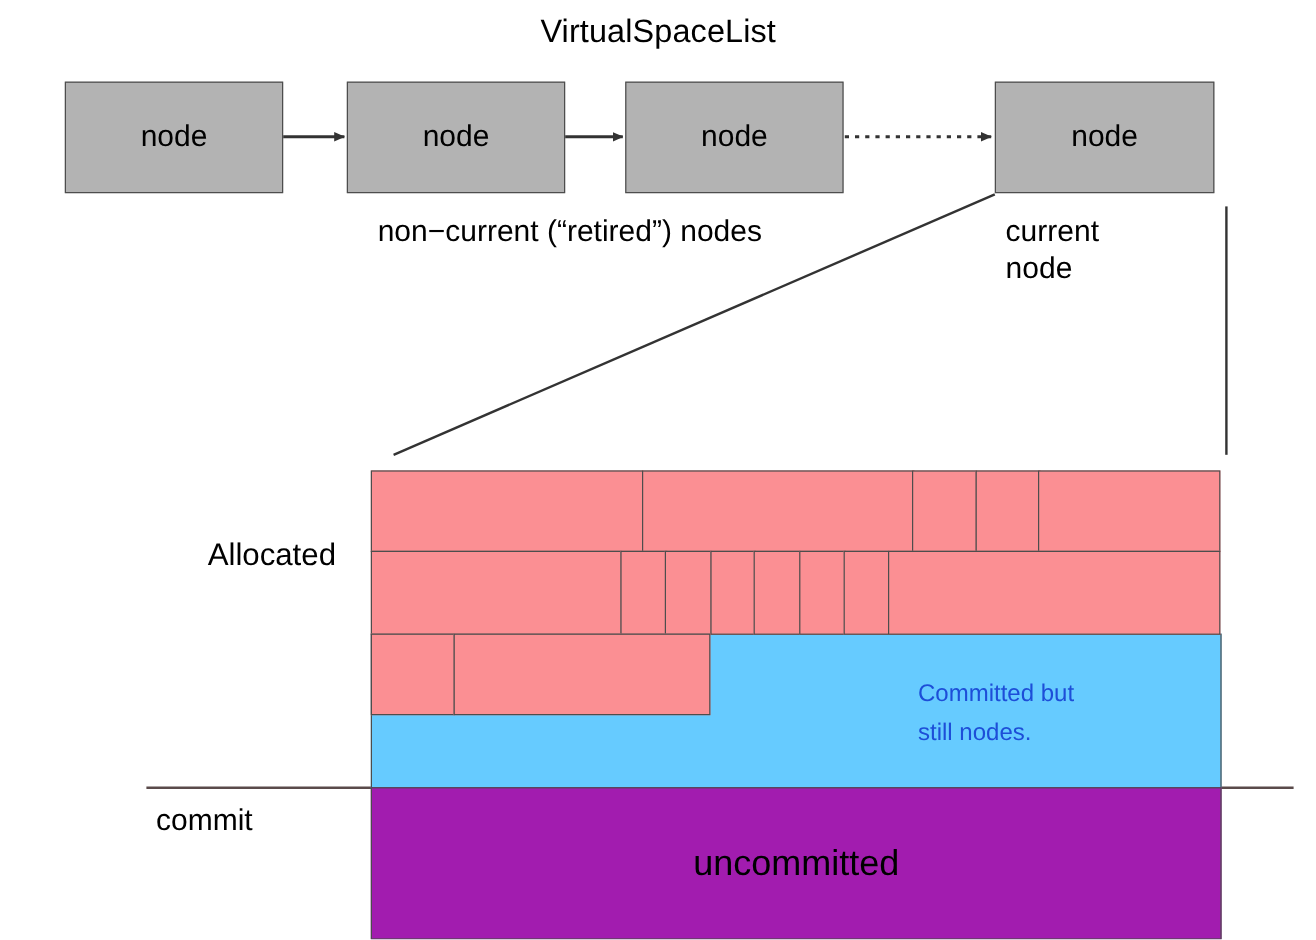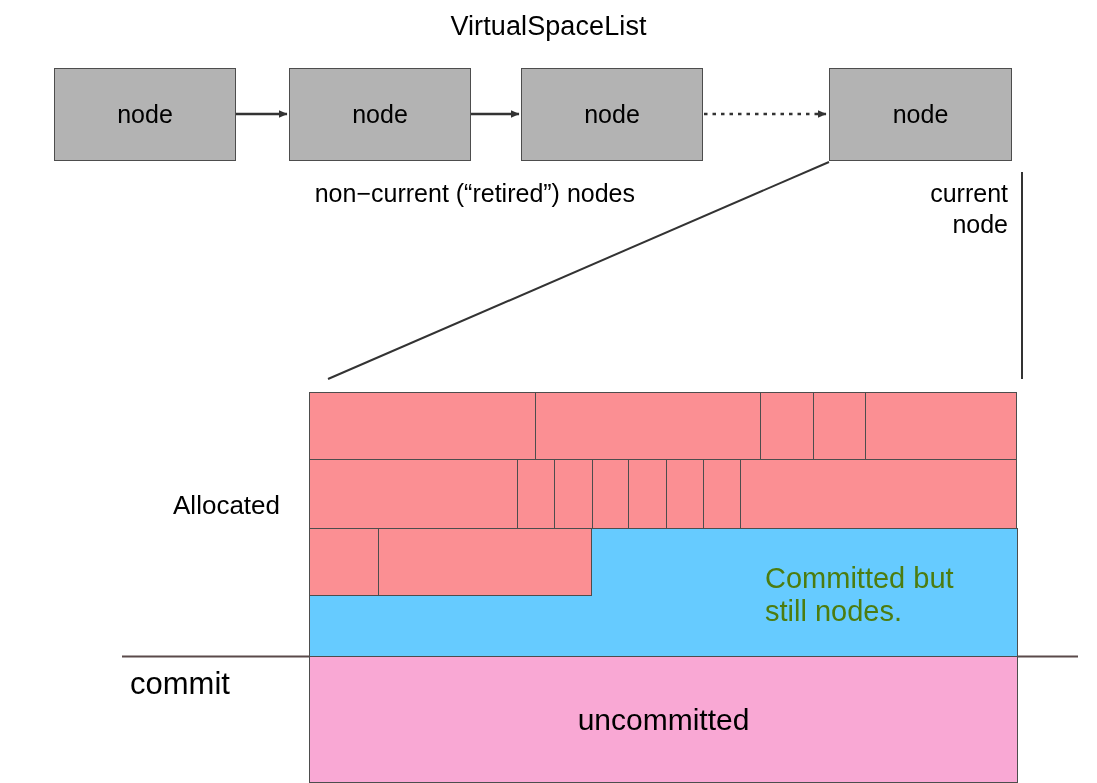--- a/index.html
+++ b/index.html
@@ -61,41 +61,40 @@
   #retired-caption {
     left: 175px;
     top: 178px;
     width: 460px;
     text-align: right;
   }
   #current-caption {
     left: 838px;
     top: 178px;
     width: 170px;
-    text-align: right;
+    text-align: left;
   }
 
   
   #allocated-label {
     left: 60px;
     top: 443px;
     width: 220px;
     text-align: right;
     font-size: 26px;
     line-height: 38px;
-    margin-top: 43px;
   }
 
   
   #hwm-label {
     left: 130px;
     top: 668px;
     width: 230px;
     text-align: left;
-    font-size: 31px;
+    font-size: 25px;
     line-height: 32px;
   }
 
   
   #memory-block {
     left: 309px;
     top: 392px;
     width: 709px;
     height: 391px;
     box-sizing: border-box;
@@ -119,37 +118,37 @@
     position: absolute;
     left: 0;
     width: 709px;
     box-sizing: border-box;
     border: 1.5px solid #4d4d4d;
   }
   #committed-band {
     background: #66cbff;
   }
   #uncommitted-band {
-    background: #f9a8d4;
+    background: #a21caf;
     display: flex;
     align-items: center;
     justify-content: center;
   }
   #uncommitted-label {
     font-size: 30px;
     color: #000;
   }
   #committed-text {
     position: absolute;
     left: 765px;
     top: 562px;
     width: 250px;
-    font-size: 29px;
+    font-size: 20px;
     line-height: 33px;
-    color: #4d7c0f;
+    color: #1d4ed8;
   }
 </style>
 </head>
 <body>
 
 <div id="canvas">
 
   <div class="abs" id="diagram-title">VirtualSpaceList</div>
 
   <div class="abs node-box" style="left:54px; top:68px; width:182px; height:93px;">

